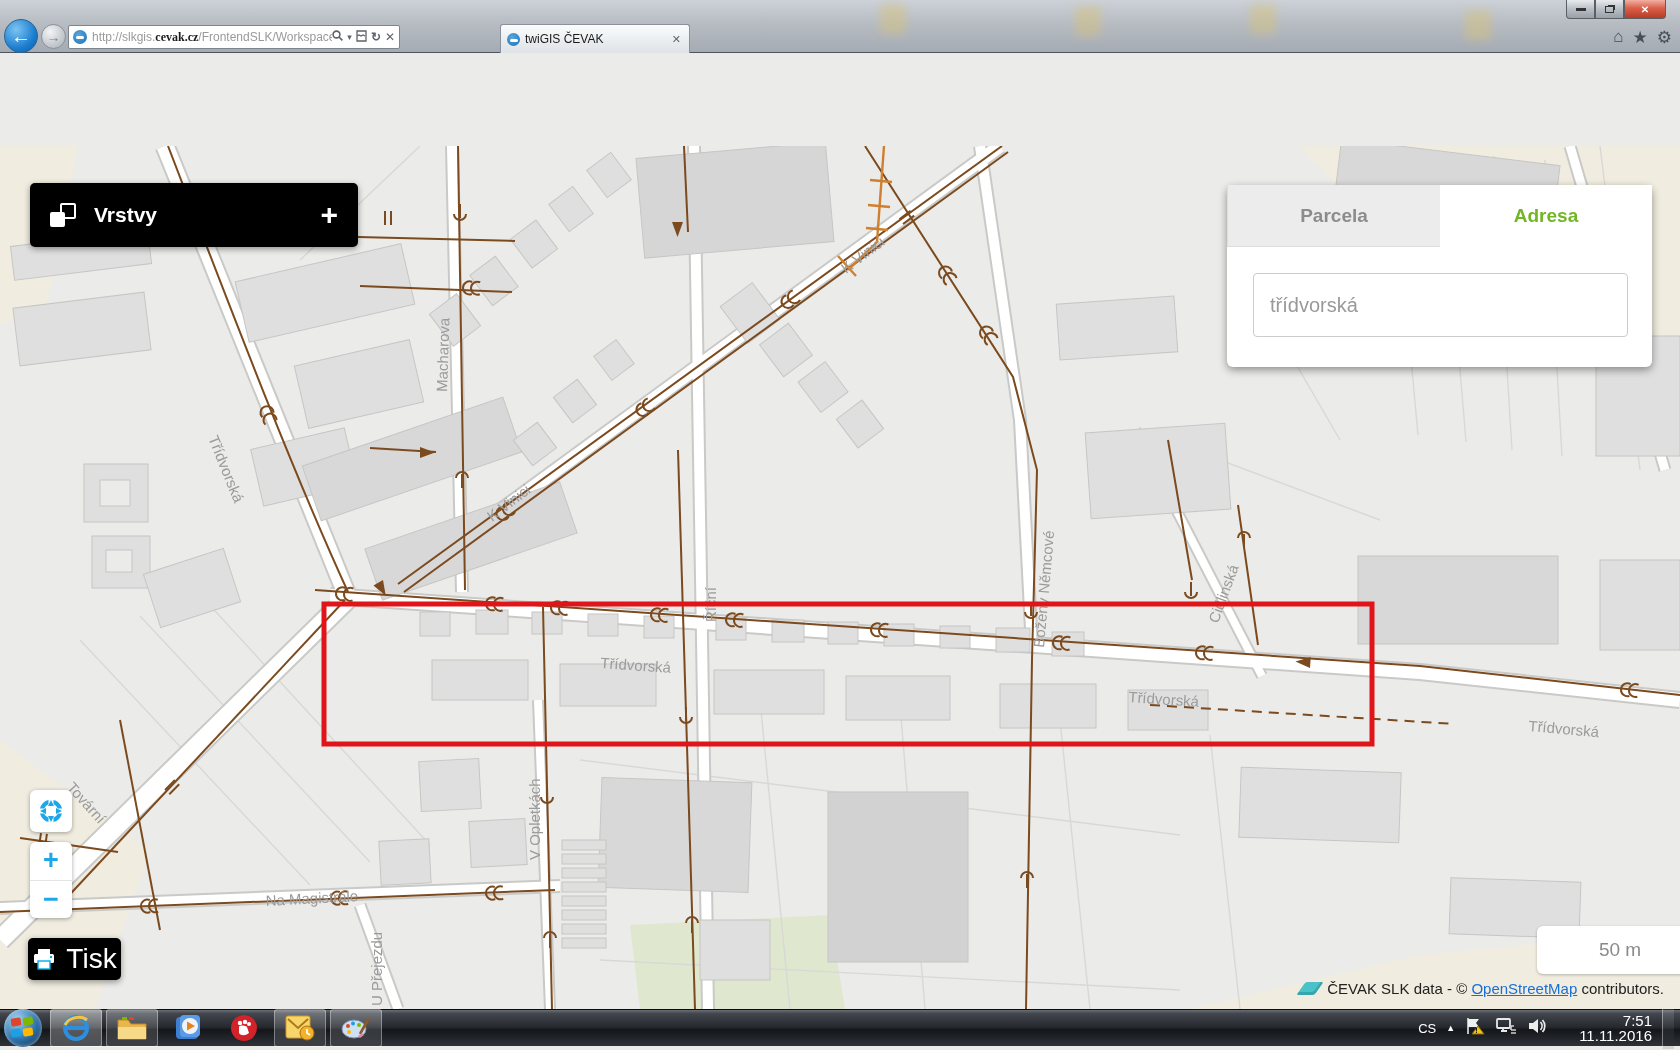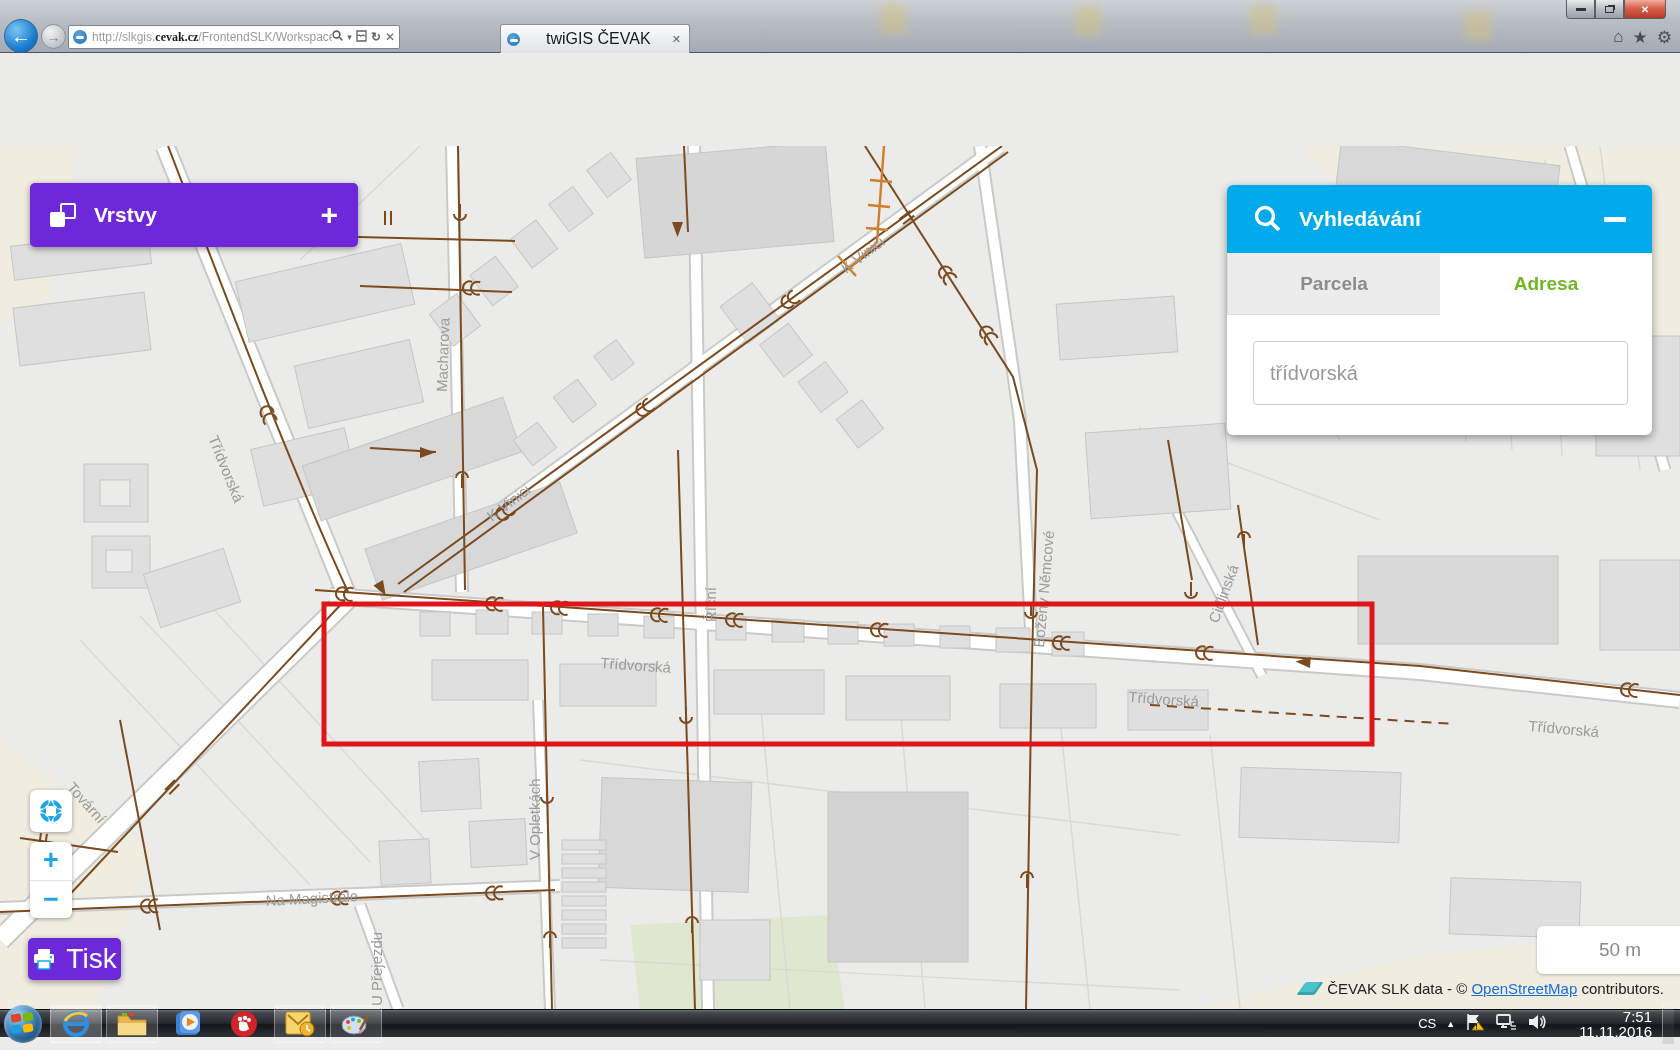--- a/index.html
+++ b/index.html
@@ -16,21 +16,21 @@
   .fwd{left:41px;top:24px;width:25px;height:25px;background:radial-gradient(circle at 35% 30%,#f2f4f6,#c2c7cd 65%,#aab0b8);border:1px solid #8b9199;color:#7d838b;font-size:14px;font-weight:bold;}
   .urlbar{position:absolute;left:68px;top:25px;width:332px;height:24px;background:#fff;border:1px solid #7e848c;border-radius:2px;display:flex;align-items:center;padding:0 4px;}
   .favicon{width:14px;height:14px;border-radius:50%;background:radial-gradient(circle at 40% 35%,#5aa7dd,#1c6fb5);position:relative;flex:0 0 auto;margin-right:5px;}
   .favicon::after{content:"";position:absolute;left:3px;top:6px;width:8px;height:3px;background:#fff;border-radius:2px;}
   .urltext{font-size:12px;color:#9a9a9a;white-space:nowrap;overflow:hidden;flex:1;}
   .urltext b{color:#1a1a1a;font-weight:bold;font-family:Liberation Serif, serif;}
   .urlicons{display:flex;align-items:center;gap:4px;color:#5d636b;font-size:12px;flex:0 0 auto;}
   .urlicons span{cursor:pointer;}
   .tab{position:absolute;left:500px;top:24px;width:190px;height:29px;border:1px solid #8b919a;border-bottom:none;border-radius:3px 3px 0 0;
     background:linear-gradient(180deg,#fbfcfd,#e9ecef 60%,#dfe3e7);display:flex;align-items:center;padding:0 6px;}
-  .tabtitle{font-size:16px;color:#1a1a1a;flex:1;margin-left:21px;white-space:nowrap;}
+  .tabtitle{font-size:12px;color:#1a1a1a;flex:1;margin-left:0;white-space:nowrap;}
   .tabclose{font-size:11px;color:#666;padding:0 2px;}
   .winbtns{position:absolute;right:14px;top:0;display:flex;}
   .winbtn{width:29px;height:19px;border:1px solid #5a5f66;border-top:none;background:linear-gradient(180deg,#e8ebee,#b9bec5 50%,#9aa0a8);
     display:flex;align-items:center;justify-content:center;font-size:10px;color:#333;}
   .winbtn.first{border-radius:0 0 0 4px;}
   .winbtn.close{width:42px;border-radius:0 0 4px 0;background:linear-gradient(180deg,#f2b0a2,#d9604a 45%,#b83b26);color:#fff;font-weight:bold;}
   .minibar{width:10px;height:3px;background:#333;}
   .restore{width:9px;height:7px;border:1px solid #333;box-shadow:2px -2px 0 -1px #333;}
   .chromeicons{position:absolute;right:8px;top:27px;display:flex;gap:9px;color:#484e55;font-size:17px;}
 
@@ -41,21 +41,21 @@
   .menuicon{position:absolute;right:42px;top:34px;width:42px;height:40px;background:#000;display:flex;justify-content:space-evenly;align-items:stretch;padding:3px 4px;cursor:pointer;}
   .menuicon i{width:4px;background:#fff;}
 
   
   .maparea{position:absolute;left:0;top:146px;width:1680px;height:863px;}
   svg text.sl{fill:#9b9b9b;font-size:15px;font-family:"Liberation Sans",sans-serif;}
   .ut{stroke:#7b4a1e;stroke-width:2;fill:none;}
   .uto{stroke:#cf7f2e;stroke-width:2.4;fill:none;}
 
   
-  .bluecard{background:#6d28d9;color:#fff;border-radius:5px;box-shadow:0 2px 6px rgba(0,0,0,.4);}
+  .bluecard{background:#000000;color:#fff;border-radius:5px;box-shadow:0 2px 6px rgba(0,0,0,.4);}
   .layers{position:absolute;left:30px;top:183px;width:328px;height:64px;display:flex;align-items:center;padding:0 20px;cursor:pointer;}
   .layers .lbl{font-size:21px;font-weight:bold;margin-left:18px;flex:1;}
   .layers .plus{font-size:30px;font-weight:bold;line-height:1;}
   .lyricon{position:relative;width:26px;height:24px;}
   .lyricon .bk{position:absolute;right:0;top:0;width:16px;height:16px;border:2.5px solid #fff;border-radius:2px;}
   .lyricon .fr{position:absolute;left:0;bottom:0;width:15px;height:15px;background:#fff;border-radius:2px;}
 
   .search{position:absolute;left:1227px;top:185px;width:425px;border-radius:6px;box-shadow:0 3px 9px rgba(0,0,0,.4);background:#fff;}
   .search .hd{height:68px;background:#00a9ea;border-radius:6px 6px 0 0;display:flex;align-items:center;padding:0 26px;color:#fff;cursor:pointer;}
   .search .hd .t{font-size:21px;font-weight:bold;margin-left:16px;flex:1;}
@@ -76,21 +76,21 @@
   .tisk{position:absolute;left:28px;top:938px;width:93px;height:42px;display:flex;align-items:center;justify-content:center;gap:10px;cursor:pointer;}
   .tisk .t{font-size:28px;color:#fff;}
 
   .scalebox{position:absolute;left:1537px;top:926px;width:166px;height:48px;background:#fff;border-radius:6px;box-shadow:0 1px 3px rgba(0,0,0,.25);
     display:flex;align-items:center;justify-content:center;font-size:19px;color:#8a8a8a;}
   .attrib{position:absolute;right:16px;top:980px;display:flex;align-items:center;gap:8px;font-size:15px;color:#222;}
   .attrib a{color:#1a6fd4;text-decoration:underline;cursor:pointer;}
   .cevaklogo{width:18px;height:13px;background:#49c3c9;transform:skewX(-35deg);border-radius:2px;box-shadow:inset -3px -3px 0 rgba(0,80,90,.25);}
 
   
-  .taskbar{position:absolute;left:0;top:1009px;width:1680px;height:28px;
+  .taskbar{position:absolute;left:0;top:1009px;width:1680px;height:37px;
     background:linear-gradient(180deg,#6a6f77 0%,#42464d 10%,#25282d 48%,#141619 55%,#2e3238 100%);
     border-top:1px solid #0a0b0d;display:flex;align-items:center;}
   .orb{width:38px;height:38px;margin:0 8px 0 4px;border-radius:50%;position:relative;cursor:pointer;
     background:radial-gradient(circle at 35% 28%,#9fd4f5,#2c6fa8 55%,#123a5e 85%);box-shadow:inset 0 0 4px rgba(255,255,255,.6);}
   .orb i{position:absolute;width:10px;height:8px;border-radius:2px;}
   .taskbtn{width:52px;height:38px;margin-right:4px;border-radius:3px;display:flex;align-items:center;justify-content:center;cursor:pointer;}
   .framed{border:1px solid rgba(255,255,255,.35);background:linear-gradient(180deg,rgba(255,255,255,.25),rgba(255,255,255,.07));}
   .active{background:linear-gradient(180deg,rgba(255,255,255,.45),rgba(255,255,255,.15));}
   .tray{margin-left:auto;display:flex;align-items:center;gap:10px;color:#fff;padding-right:6px;}
   .tray .cs{font-size:13px;cursor:pointer;}
@@ -403,28 +403,20 @@
   <div class="bluecard layers">
     <span class="lyricon">
         <i class="bk"></i>
         <i class="fr"></i>
       </span>
     <span class="lbl">Vrstvy</span>
     <span class="plus">+</span>
   </div>
 
   <div class="search">
-    <div class="hd">
-      <svg width="30" height="30" viewBox="0 0 30 30">
-        <circle cx="12" cy="12" r="8.5" fill="none" stroke="#fff" stroke-width="3.4"></circle>
-        <line x1="18.5" y1="18.5" x2="26" y2="26" stroke="#fff" stroke-width="3.8"></line>
-      </svg>
-      <span class="t">Vyhledávání</span>
-      <span class="min"></span>
-    </div>
     <div class="tabs">
       <div class="tb off">Parcela</div>
       <div class="tb on">Adresa</div>
     </div>
     <div class="bd">
       <input type="text" value="třídvorská" style="">
     </div>
   </div>
 
   <div class="ctl locate">

